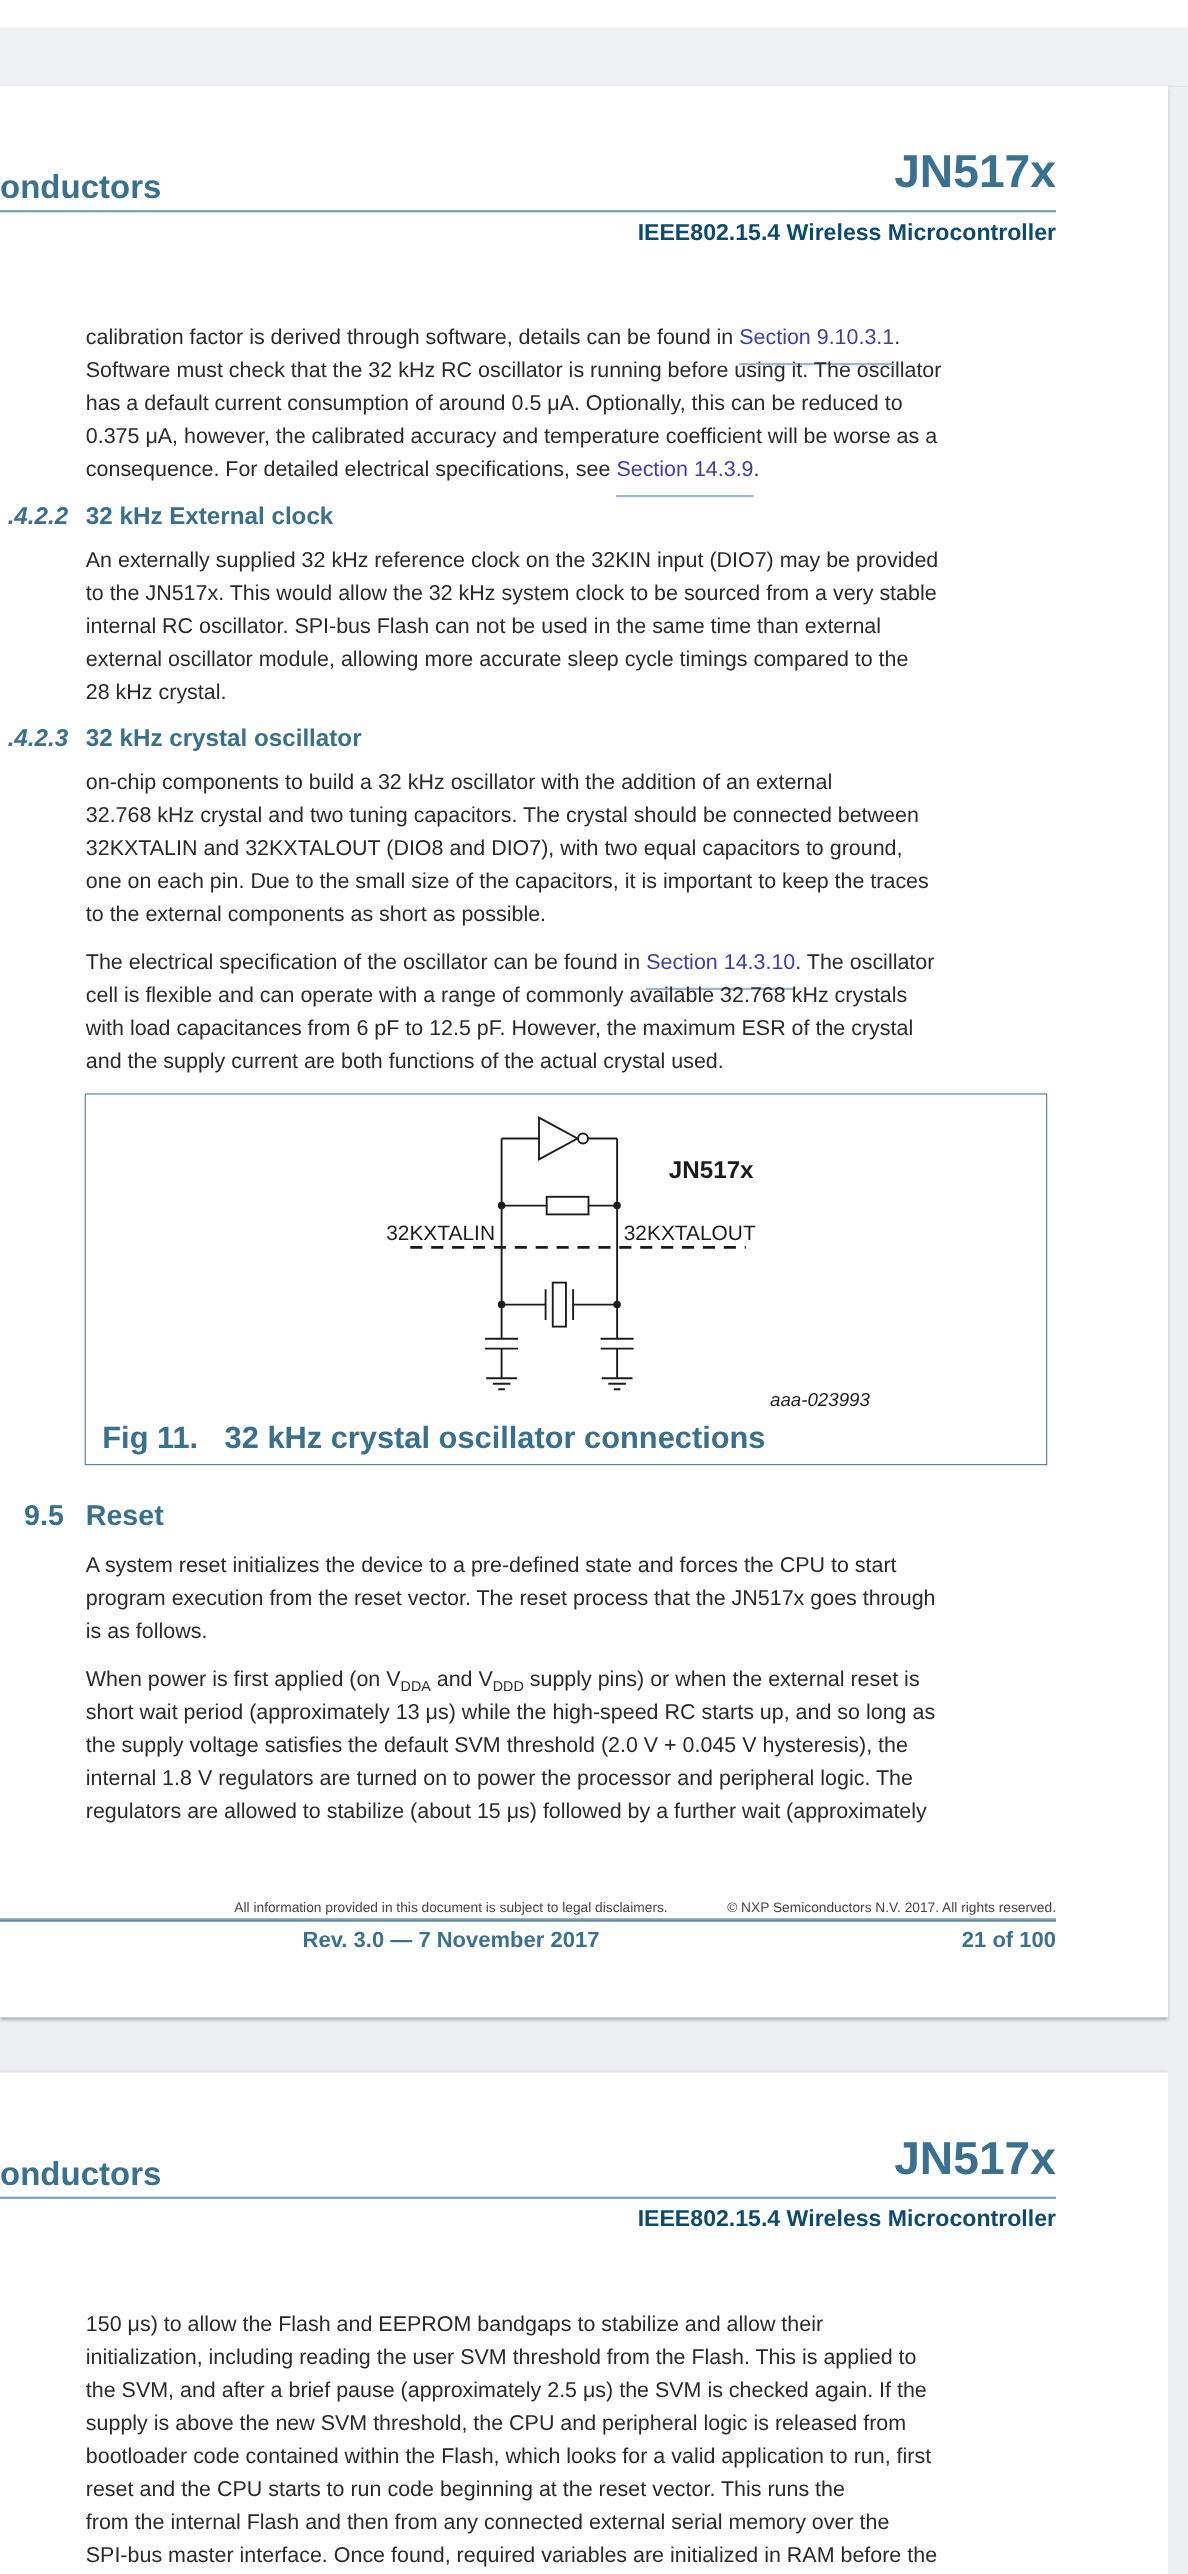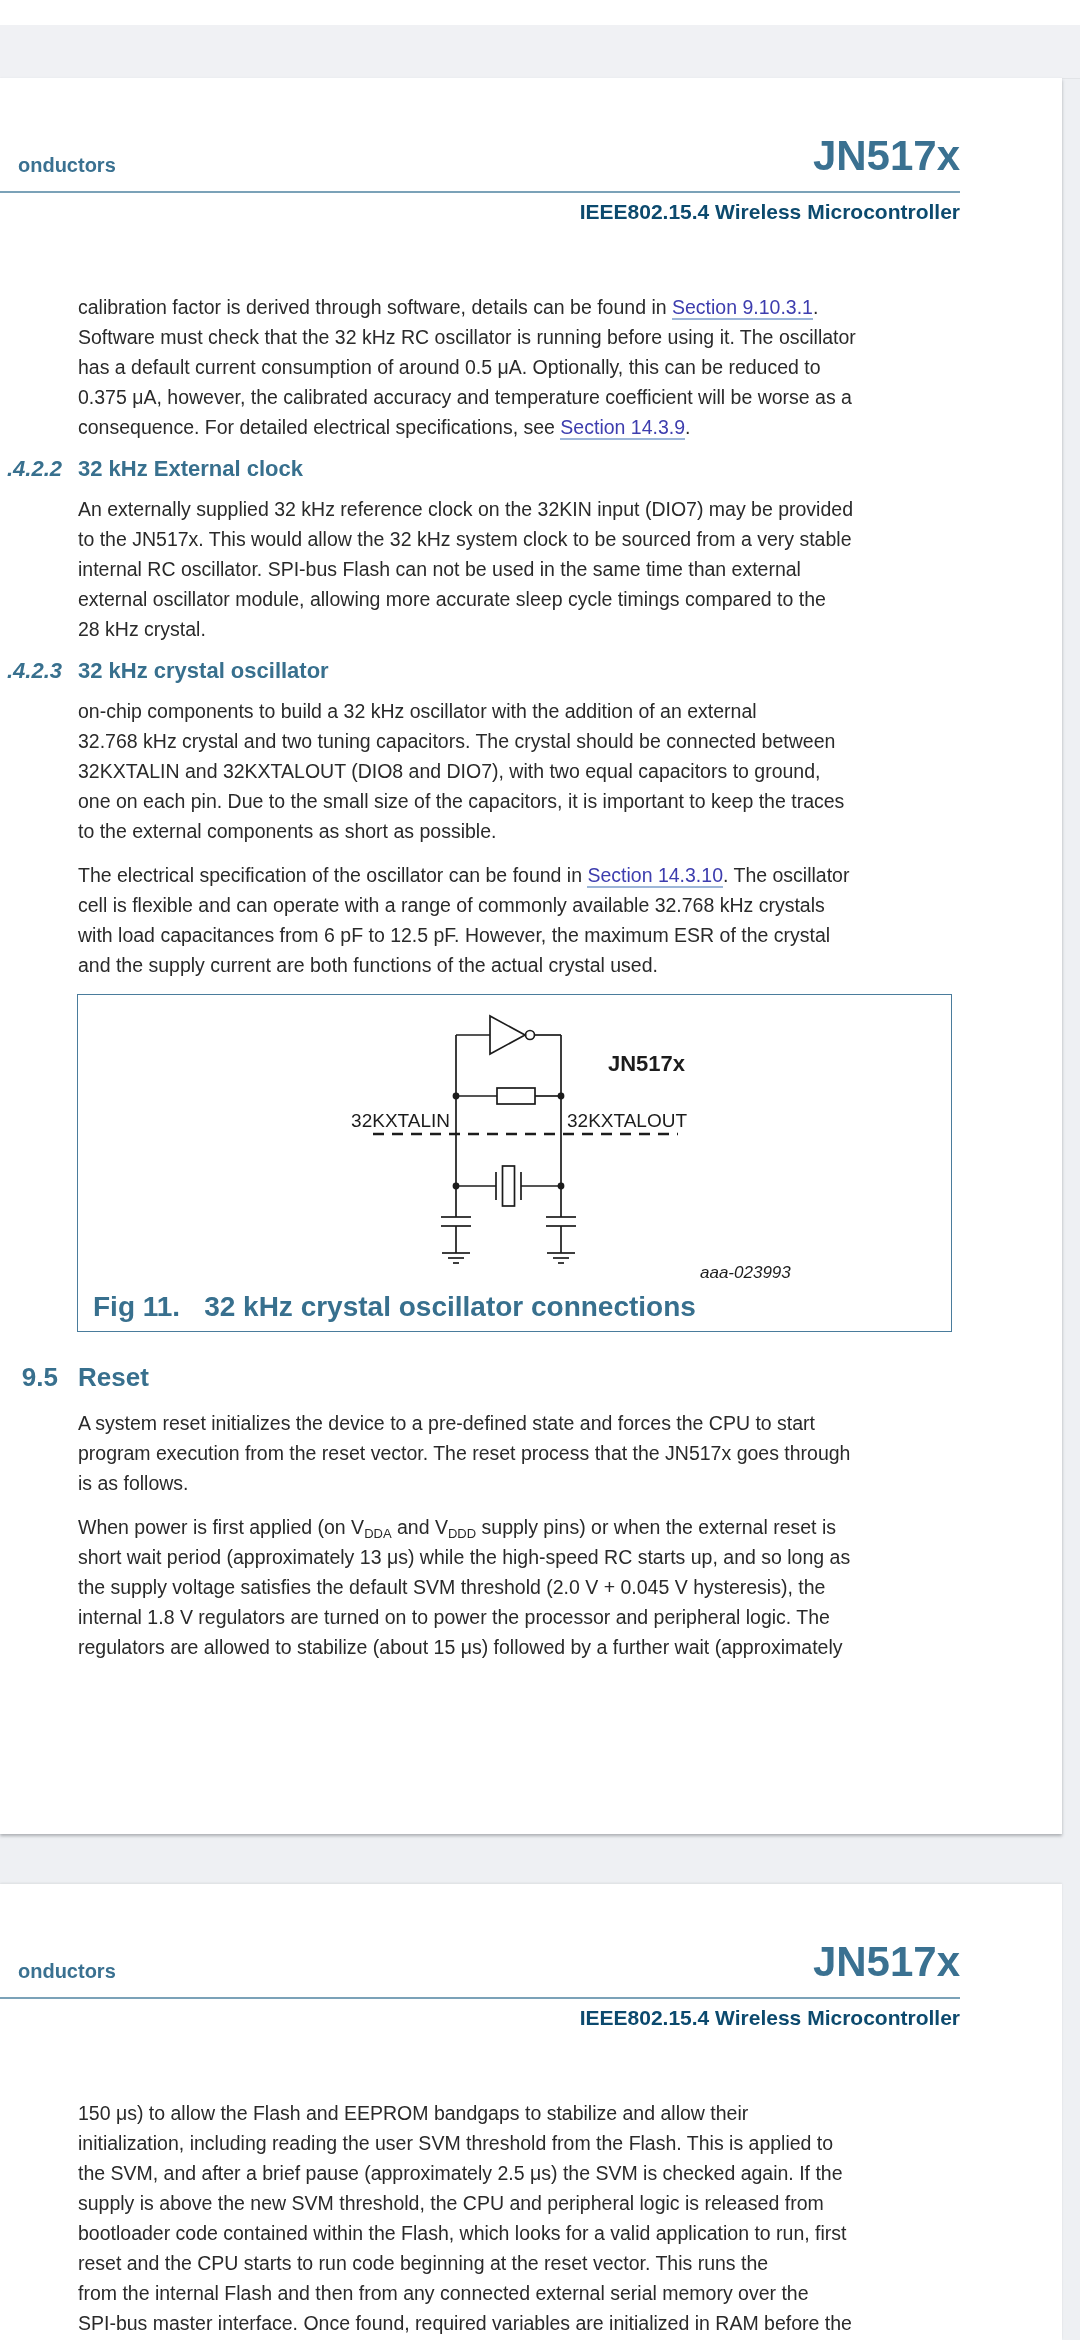--- a/index.html
+++ b/index.html
@@ -3,28 +3,28 @@
 <meta charset="utf-8">
 <style>
   html,body{margin:0;padding:0;}
   body{width:1080px;height:2340px;background:#eef0f3;font-family:"Liberation Sans",sans-serif;position:relative;overflow:hidden;}
   .status-strip{position:absolute;left:0;top:0;width:1080px;height:25px;background:#ffffff;}
   .toolbar-strip{position:absolute;left:0;top:25px;width:1080px;height:53px;background:#f0f1f4;border-bottom:1px solid #e2e4e7;}
   .page{position:absolute;left:0;width:1062px;background:#ffffff;}
   .page-1{top:78px;height:1756px;box-shadow:0 2px 3px rgba(50,55,60,0.35);}
   .page-2{top:1884px;height:456px;box-shadow:0 -1px 2px rgba(50,55,60,0.10);}
   .page-header{position:absolute;left:0;top:0;right:102px;height:150px;}
-  .company{position:absolute;left:0;top:76px;font-size:20px;font-weight:bold;color:#3a7191;margin-left:18px;}
+  .company{position:absolute;left:0;top:76px;font-size:30px;font-weight:bold;color:#3a7191;}
   .doc-title{position:absolute;right:0;top:56px;font-size:42px;font-weight:bold;color:#3a7191;line-height:44px;}
   .header-rule{position:absolute;left:0;right:0;top:113px;height:2px;background:#7ba2b8;}
   .doc-subtitle{position:absolute;right:0;top:122px;font-size:21px;font-weight:bold;color:#0c4a6e;}
   .page-body{position:absolute;left:78px;top:214px;right:102px;color:#2a2a2a;font-size:19.5px;}
   .para{margin:0 0 14px 0;}
   .line{white-space:nowrap;height:30px;line-height:30px;}
-  .doc-link{color:#3d3dae;border-bottom:2px solid #9cb6d8;padding-bottom:0px;cursor:pointer;}
+  .doc-link{color:#3d3dae;border-bottom:2px solid #9cb6d8;padding-bottom:12px;cursor:pointer;}
   .sub{font-size:13px;vertical-align:-4px;}
   .h3{position:relative;font-size:22px;line-height:26px;height:26px;font-weight:bold;color:#38708e;margin:2px 0 12px 0;white-space:nowrap;}
   .h2{position:relative;font-size:26px;line-height:30px;height:30px;font-weight:bold;color:#38708e;margin:30px 0 16px 0;white-space:nowrap;}
   .h3 .hnum{position:absolute;right:100%;margin-right:16px;font-style:italic;}
   .h2 .hnum{position:absolute;right:100%;margin-right:20px;}
   .fig-box{position:relative;margin:0 0 0 -1px;width:875px;height:338px;border:1.5px solid #4a7c9c;box-sizing:border-box;background:#ffffff;}
   .fig-caption{position:absolute;left:15px;bottom:8px;font-size:28px;font-weight:bold;color:#38708e;white-space:nowrap;}
   .fig-caption .fig-num{margin-right:24px;}
   .circuit{position:absolute;left:0;top:0;}
   .page-footer{position:absolute;left:0;top:1649px;right:102px;height:60px;}
@@ -161,20 +161,28 @@
         <div class="para">
           <div class="line"><span>When power is first applied (on V</span><span class="sub">DDA</span><span> and V</span><span class="sub">DDD</span><span> supply pins) or when the external reset is</span></div>
           <div class="line"><span>short wait period (approximately 13 μs) while the high-speed RC starts up, and so long as</span></div>
           <div class="line"><span>the supply voltage satisfies the default SVM threshold (2.0 V + 0.045 V hysteresis), the</span></div>
           <div class="line"><span>internal 1.8 V regulators are turned on to power the processor and peripheral logic. The</span></div>
           <div class="line"><span>regulators are allowed to stabilize (about 15 μs) followed by a further wait (approximately</span></div>
         </div>
       </div>
   </div>
 
+  <div class="page-footer">
+    <span class="f-legal-center">All information provided in this document is subject to legal disclaimers.</span>
+    <span class="f-legal-right">© NXP Semiconductors N.V. 2017. All rights reserved.</span>
+    <div class="f-rule"></div>
+
+    <span class="f-center">Rev. 3.0 — 7 November 2017</span>
+    <span class="f-right">21 of 100</span>
+  </div>
 </div>
 
 <div class="page page-2">
   <div class="page-header">
     <div class="company">onductors</div>
     <div class="doc-title">JN517x</div>
     <div class="header-rule"></div>
     <div class="doc-subtitle">IEEE802.15.4 Wireless Microcontroller</div>
   </div>
   <div class="page-body">

